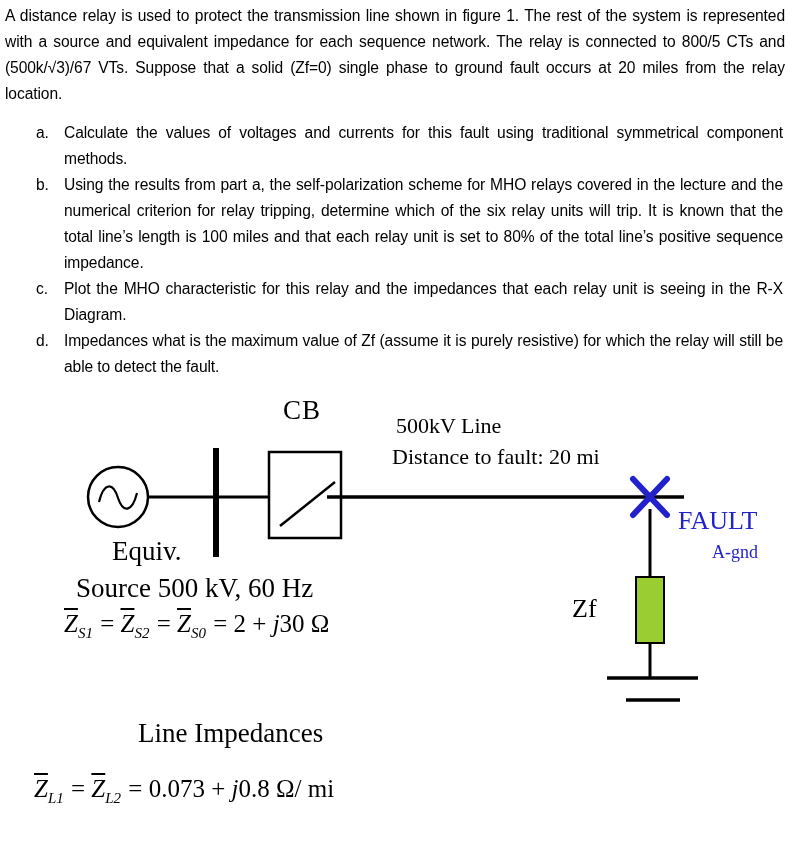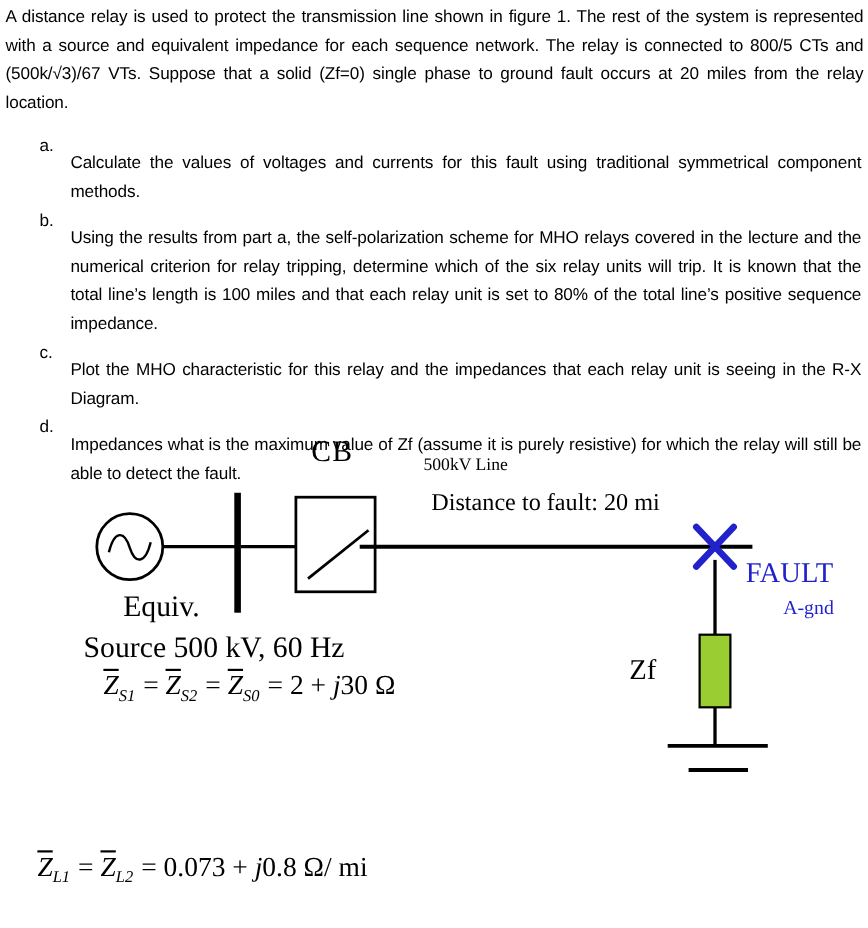--- a/index.html
+++ b/index.html
@@ -39,21 +39,20 @@
   }
   .li .marker {
     flex: none;
     width: 28px;
     margin-left: 31px;
   }
   .li .content {
     flex: 1;
     text-align: justify;
     padding-right: 2px;
-    margin-top: 16px;
   }
 
   
   .figure {
     position: absolute;
     top: 390px;
     left: 0;
     width: 685px;
     height: 454px;
     font-family: "Liberation Serif", "DejaVu Serif", serif;
@@ -62,28 +61,28 @@
     position: absolute;
     top: 0;
     left: 0;
   }
   .fig-label {
     position: absolute;
     white-space: nowrap;
     line-height: 1.1;
   }
   .lbl-cb       { left: 283px; top: 6px;   font-size: 27px; letter-spacing: 1px; }
-  .lbl-line     { left: 385px; top: 24px;  font-size: 16px; }
+  .lbl-line     { left: 396px; top: 24px;  font-size: 22px; }
   .lbl-distance { left: 392px; top: 55px;  font-size: 22px; }
   .lbl-fault1   { left: 678px; top: 117px; font-size: 26px; color: var(--fault-blue); }
   .lbl-fault2   { left: 712px; top: 153px; font-size: 18px; color: var(--fault-blue); }
   .lbl-zf       { left: 572px; top: 205px; font-size: 26px; }
   .lbl-equiv    { left: 76px;  top: 147px; font-size: 27px; margin-left: 36px; }
   .lbl-source   { left: 76px;  top: 184px; font-size: 27px; }
-  .lbl-eq-src   { left: 94px;  top: 220px; }
+  .lbl-eq-src   { left: 64px;  top: 220px; }
   .lbl-lineimp  { left: 138px; top: 329px; font-size: 27px; }
   .lbl-eq-l12   { left: 34px;  top: 385px; }
   .lbl-eq-l0    { left: 34px;  top: 404px; }
 
   
   .math { font-size: 25px; }
   .m-bar { font-style: italic; text-decoration: overline; }
   .m-sub { font-style: italic; font-size: 15px; vertical-align: -6px; margin-right: 1px; }
   .m-it  { font-style: italic; }
   .m-n   { }
@@ -152,14 +151,15 @@
 
   <div class="fig-label lbl-cb">CB</div>
   <div class="fig-label lbl-line">500kV Line</div>
   <div class="fig-label lbl-distance">Distance to fault: 20 mi</div>
   <div class="fig-label lbl-fault1">FAULT</div>
   <div class="fig-label lbl-fault2">A-gnd</div>
   <div class="fig-label lbl-zf">Zf</div>
   <div class="fig-label lbl-equiv">Equiv.</div>
   <div class="fig-label lbl-source">Source 500 kV, 60 Hz</div>
   <div class="fig-label lbl-eq-src math"><span class="m-bar">Z</span><span class="m-sub">S1</span><span class="m-n"> = </span><span class="m-bar">Z</span><span class="m-sub">S2</span><span class="m-n"> = </span><span class="m-bar">Z</span><span class="m-sub">S0</span><span class="m-n"> = 2 + </span><span class="m-it">j</span><span class="m-n">30 Ω</span></div>
+  <div class="fig-label lbl-lineimp">Line Impedances</div>
   <div class="fig-label lbl-eq-l12 math"><span class="m-bar">Z</span><span class="m-sub">L1</span><span class="m-n"> = </span><span class="m-bar">Z</span><span class="m-sub">L2</span><span class="m-n"> = 0.073 + </span><span class="m-it">j</span><span class="m-n">0.8 Ω/ mi</span></div>
 </div>
 
 </body></html>

